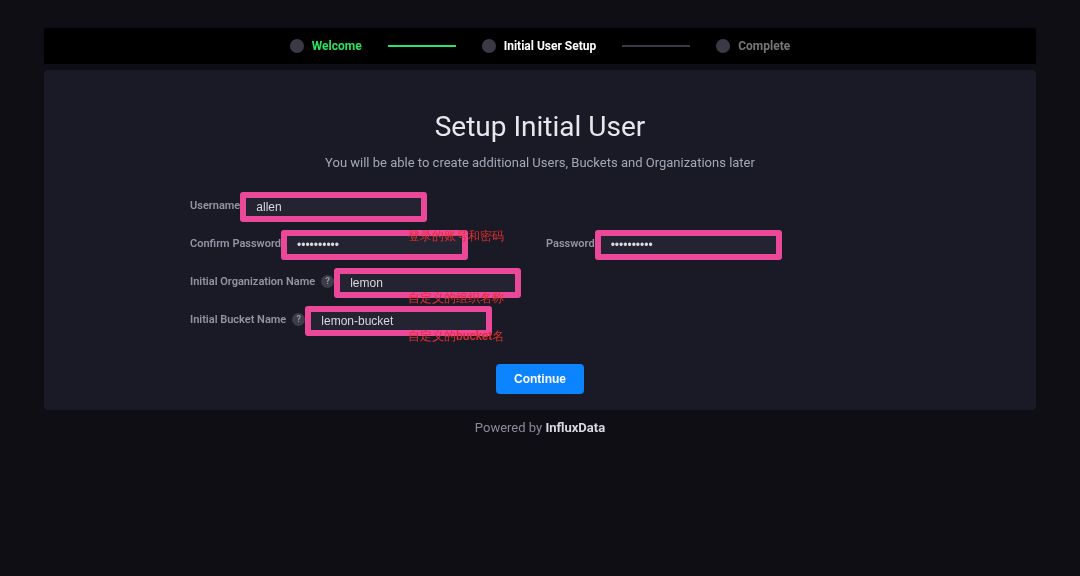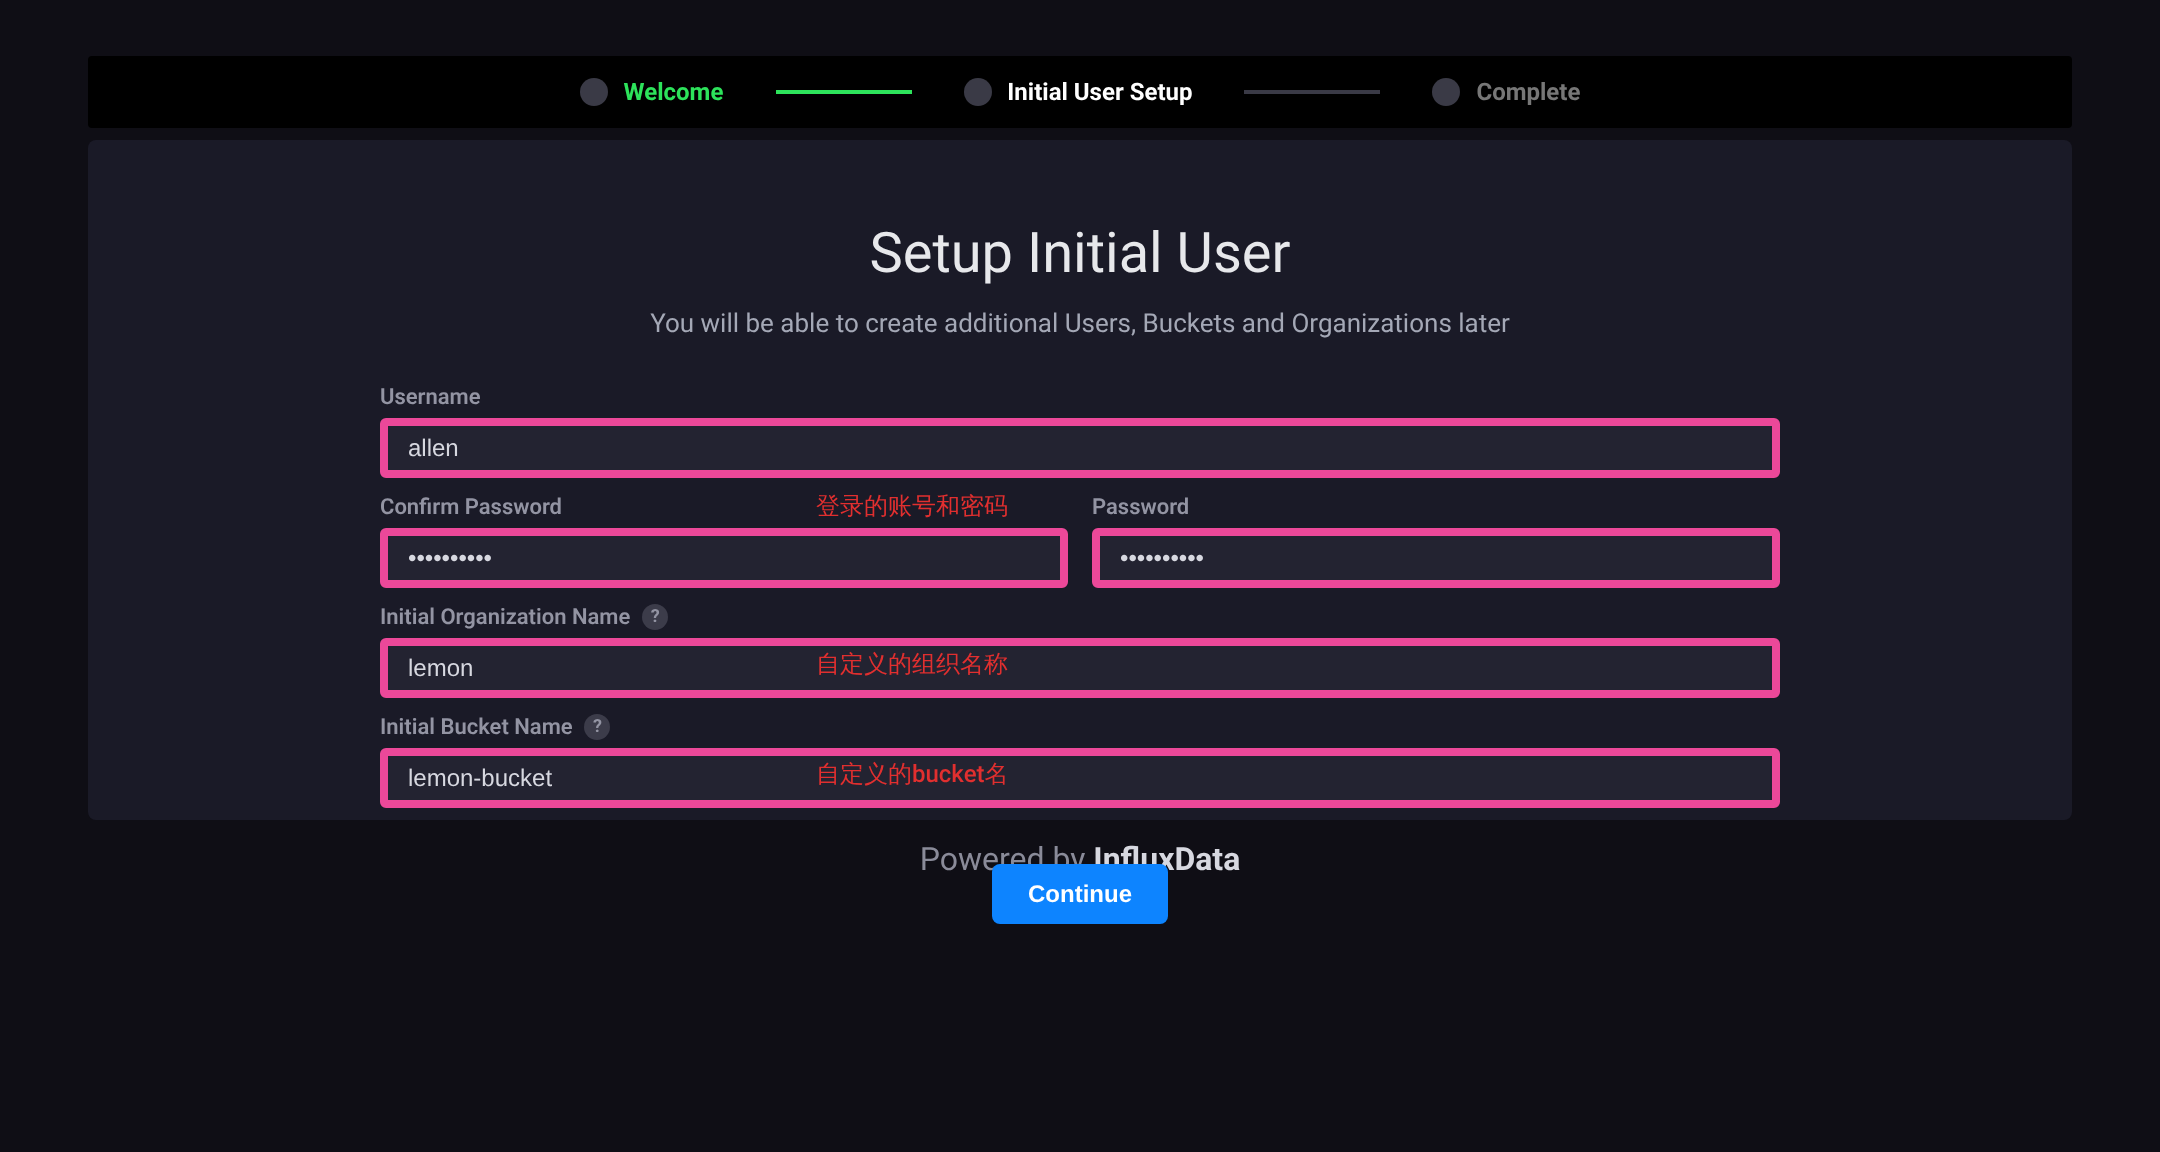--- a/index.html
+++ b/index.html
@@ -66,21 +66,21 @@
     position: relative;
   }
   .row {
     display: flex;
     gap: 12px;
     margin-bottom: 8px;
   }
   .field {
     flex: 1;
     display: flex;
-    flex-direction: column;
+    flex-direction: row;
   }
   .label {
     font-size: 11px;
     font-weight: 600;
     color: #9394a3;
     margin-bottom: 4px;
     display: flex;
     align-items: center;
     gap: 6px;
   }
@@ -88,21 +88,21 @@
     width: 13px; height: 13px; border-radius: 50%;
     background: #3c3c4a;
     color: #9394a3;
     font-size: 9px;
     display: inline-flex;
     align-items: center; justify-content: center;
     font-weight: 700;
   }
   input.tf {
     background: #232331;
-    border: 4px solid #ec4899;
+    border: 6px solid #ec4899;
     color: #d7d8e0;
     font-size: 12px;
     padding: 7px 10px;
     border-radius: 3px;
     outline: none;
     height: 30px;
   }
   .annot {
     position: absolute;
     color: #e12f2f;
@@ -119,21 +119,21 @@
     color: #fff;
     border: none;
     font-size: 12px;
     font-weight: 700;
     padding: 8px 18px;
     border-radius: 4px;
     cursor: pointer;
   }
   .footer {
     text-align: center;
-    font-size: 16px;
+    font-size: 13px;
     color: #8a8b99;
     margin-top: 10px;
   }
   .footer b { color: #d7d8e0; font-weight: 700; }
 </style>
 </head>
 <body>
 
 <div class="stepper-bar">
   <div class="step done">

